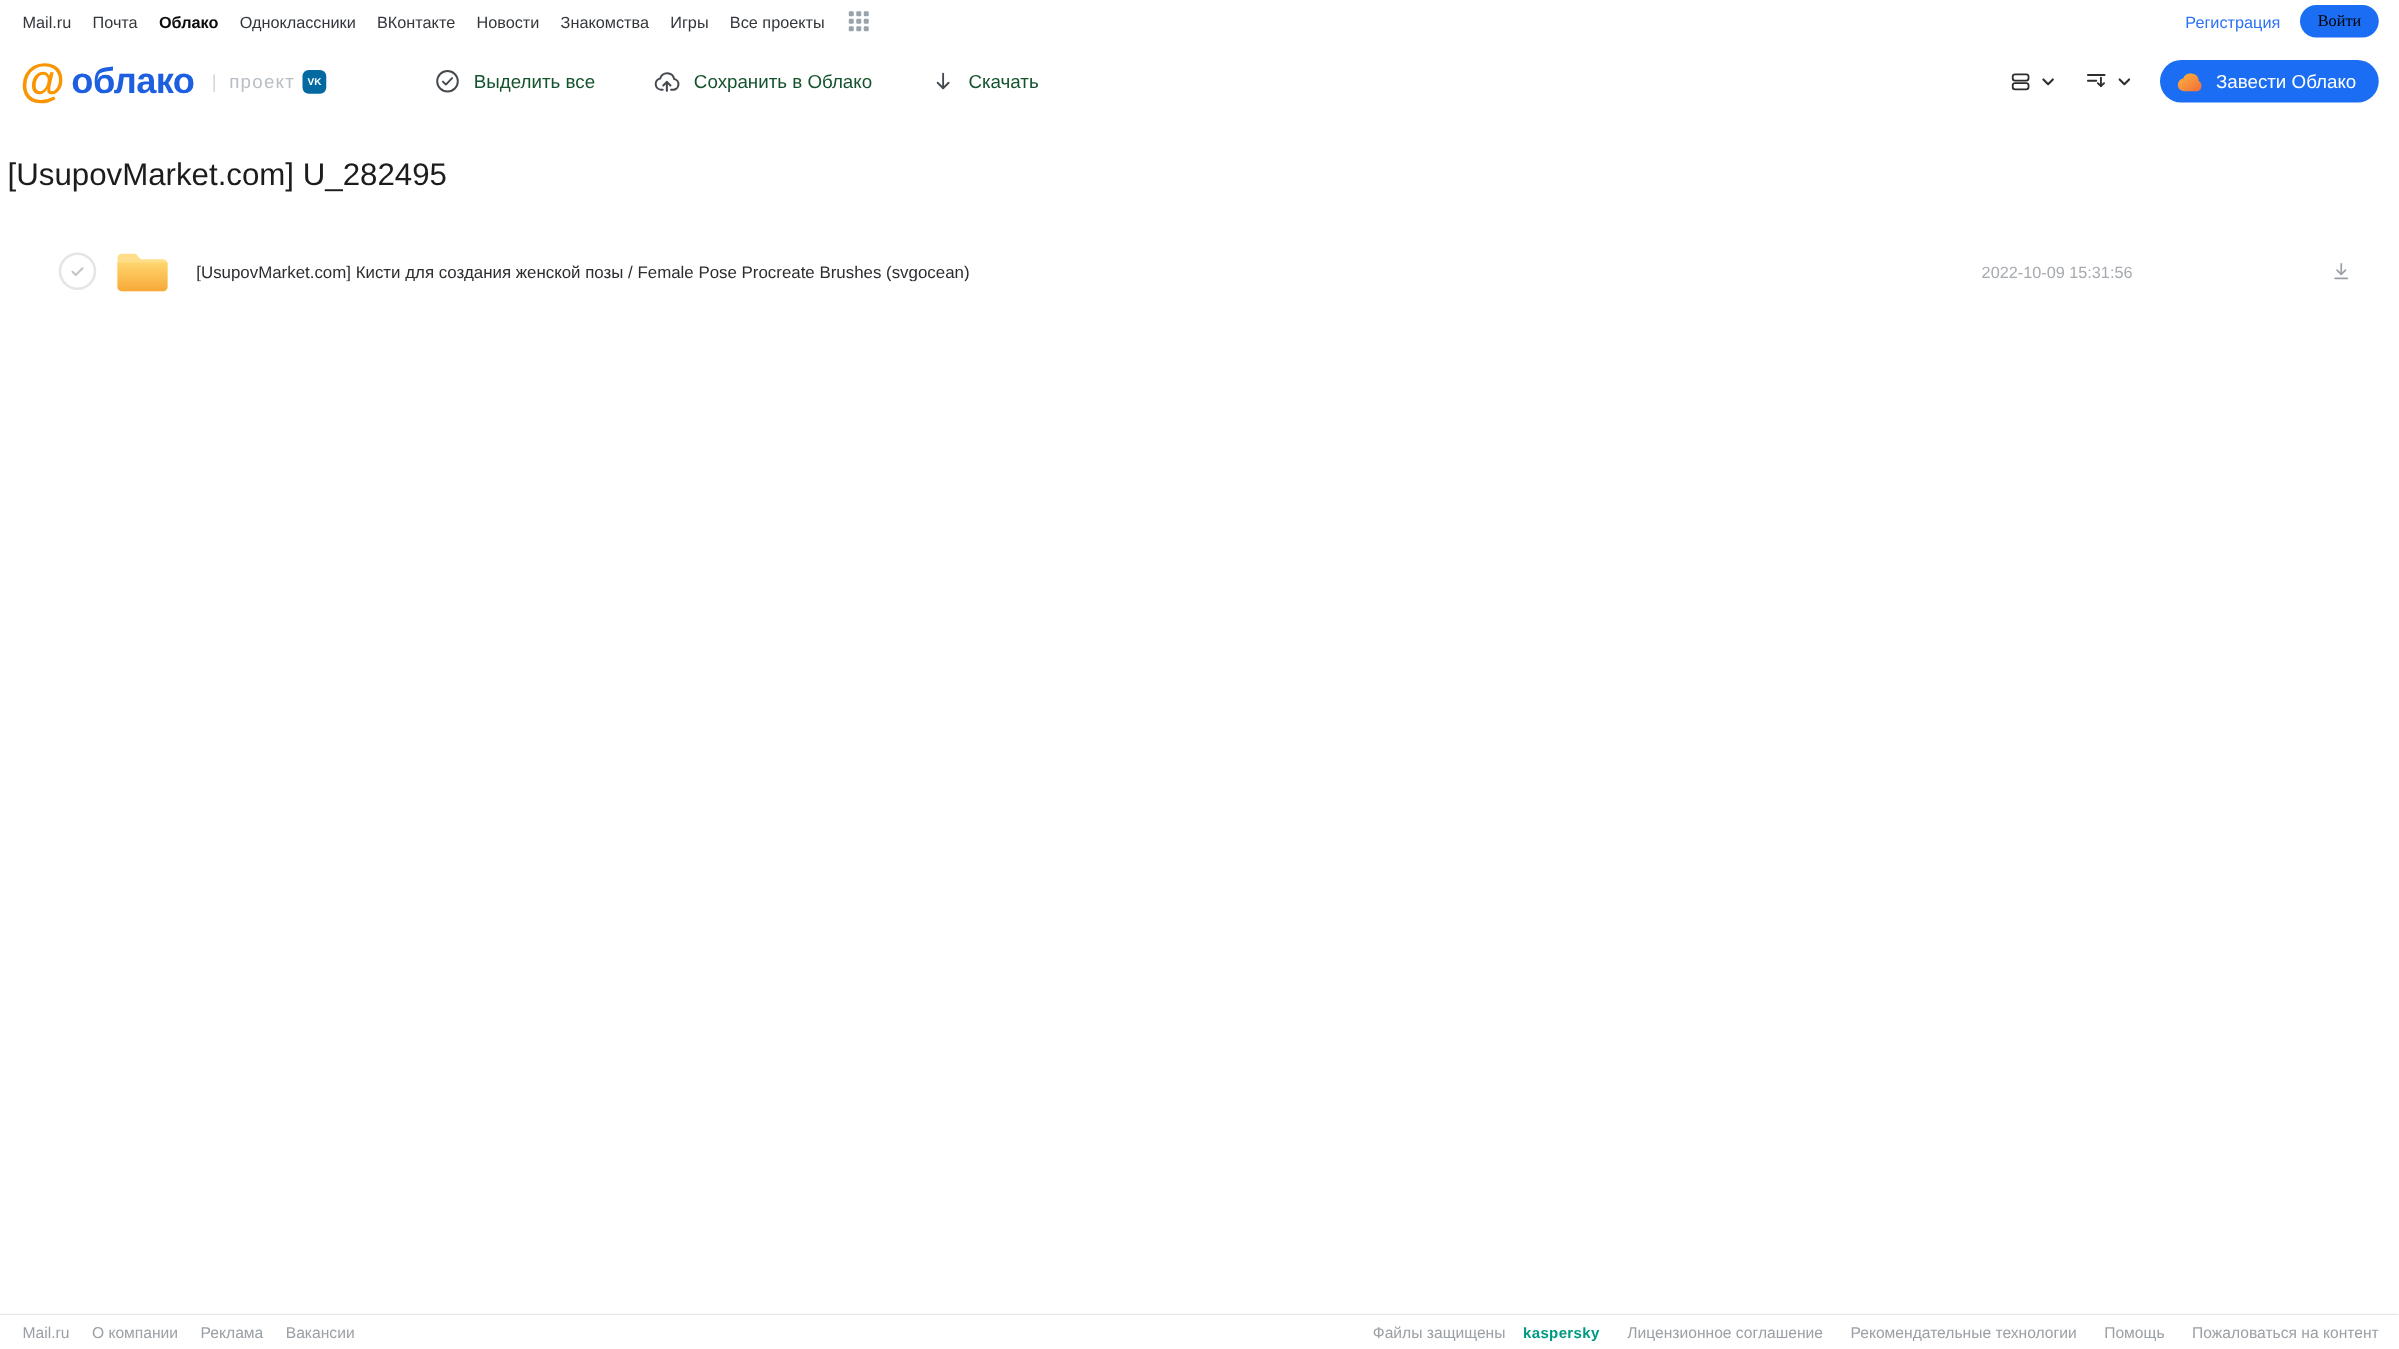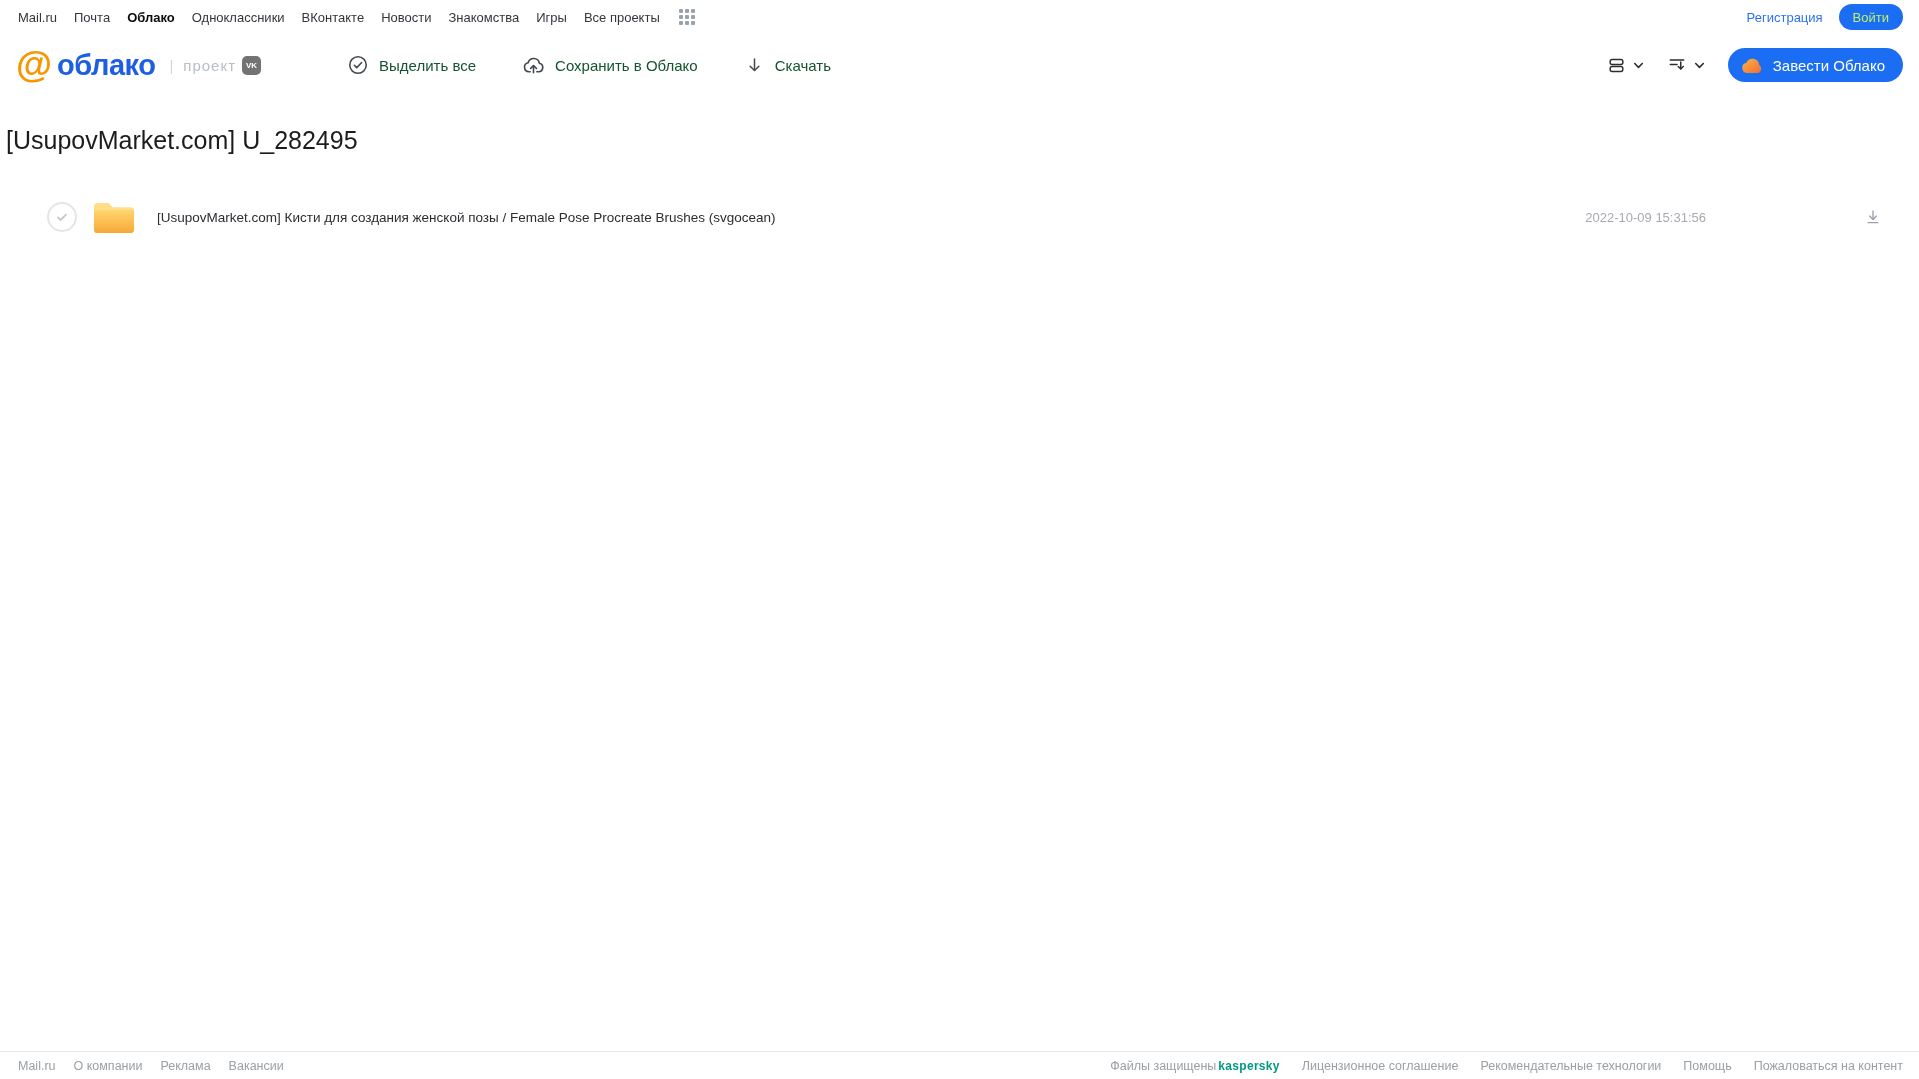--- a/index.html
+++ b/index.html
@@ -8,30 +8,30 @@
 
   
   .topbar { height:34px; display:flex; align-items:center; padding:0 16px 0 18px; font-size:13px; color:#33373c; }
   .topbar-links { display:flex; align-items:center; gap:17px; }
   .topbar-link { cursor:pointer; white-space:nowrap; }
   .topbar-link.active { font-weight:bold; color:#0b0b0c; }
   .grid-icon { display:inline-grid; grid-template-columns:repeat(3,4px); grid-auto-rows:4px; gap:2px; margin-left:2px; cursor:pointer; }
   .grid-icon i { background:#9aa2aa; border-radius:1px; }
   .topbar-right { margin-left:auto; display:flex; align-items:center; gap:16px; }
   .reg-link { color:#2b71f6; cursor:pointer; }
-  .login-btn { background:#1b6ef3; color:#bef264; border:none; border-radius:13px; height:26px; padding:0 14px; font-size:13px; font-family:Liberation Sans, sans-serif; cursor:pointer; }
+  .login-btn { background:#1b6ef3; color:#000000; border:none; border-radius:13px; height:26px; padding:0 14px; font-size:13px; font-family:Liberation Serif, serif; cursor:pointer; }
 
   
   .header { height:62px; display:flex; align-items:center; padding:0 16px; }
   .logo { display:flex; align-items:center; cursor:pointer; }
   .logo-at { color:#f89500; font-size:37px; font-weight:bold; line-height:1; margin-top:-2px; }
   .logo-word { color:#1d5fe0; font-size:29px; font-weight:bold; letter-spacing:-0.5px; margin-left:5px; }
   .logo-divider { color:#d3d7db; font-size:15px; margin:0 10px 0 14px; }
   .logo-project { color:#b8bec5; font-size:15px; letter-spacing:1px; }
-  .vk-badge { width:19px; height:19px; border-radius:5px; background:#737373; color:#fff; font-size:8px; font-weight:bold; display:flex; align-items:center; justify-content:center; margin-left:6px; }
+  .vk-badge { width:19px; height:19px; border-radius:5px; background:#0369a1; color:#fff; font-size:8px; font-weight:bold; display:flex; align-items:center; justify-content:center; margin-left:6px; }
 
   .toolbar { display:flex; align-items:center; gap:46px; margin-left:86px; }
   .tool-btn { display:flex; align-items:center; gap:10px; color:#14532d; font-size:15px; cursor:pointer; white-space:nowrap; }
   .tool-btn svg { display:block; }
 
   .header-right { margin-left:auto; display:flex; align-items:center; }
   .icon-ctl { display:flex; align-items:center; gap:6px; cursor:pointer; color:#2c2d2e; }
   .icon-ctl + .icon-ctl { margin-left:22px; }
   .create-btn { margin-left:22px; background:#1b6ef3; color:#fff; border:none; border-radius:17px; height:34px; padding:0 18px 0 13px; font-size:15px; font-family:inherit; display:flex; align-items:center; gap:9px; cursor:pointer; }
 
@@ -44,21 +44,21 @@
   .folder-wrap { margin-left:15px; flex:0 0 auto; display:flex; }
   .file-name { margin-left:21px; font-size:13.5px; color:#2b2d31; flex:1 1 auto; white-space:nowrap; overflow:hidden; text-overflow:ellipsis; }
   .file-date { font-size:13px; color:#a6aaaf; white-space:nowrap; margin-right:158px; }
   .row-download { color:#9aa0a6; display:flex; flex:0 0 auto; cursor:pointer; }
 
   
   .footer { position:absolute; left:0; right:0; bottom:0; height:28px; border-top:1px solid #e8e8e8; display:flex; align-items:center; padding:0 16px 0 18px; font-size:12.5px; color:#9aa0a5; background:#fff; }
   .footer-left { display:flex; align-items:center; gap:18px; }
   .footer-link { cursor:pointer; white-space:nowrap; }
   .footer-right { margin-left:auto; display:flex; align-items:center; gap:22px; }
-  .kasp-wrap { display:flex; align-items:center; gap:2px; white-space:nowrap; }
+  .kasp-wrap { display:flex; align-items:center; gap:14px; white-space:nowrap; }
   .kasp-logo { color:#009982; font-weight:bold; font-size:12px; letter-spacing:0.3px; cursor:pointer; }
 </style>
 </head>
 <body>
 
 <div class="topbar">
   <div class="topbar-links">
     <span class="topbar-link">Mail.ru</span>
     <span class="topbar-link">Почта</span>
     <span class="topbar-link active">Облако</span>

